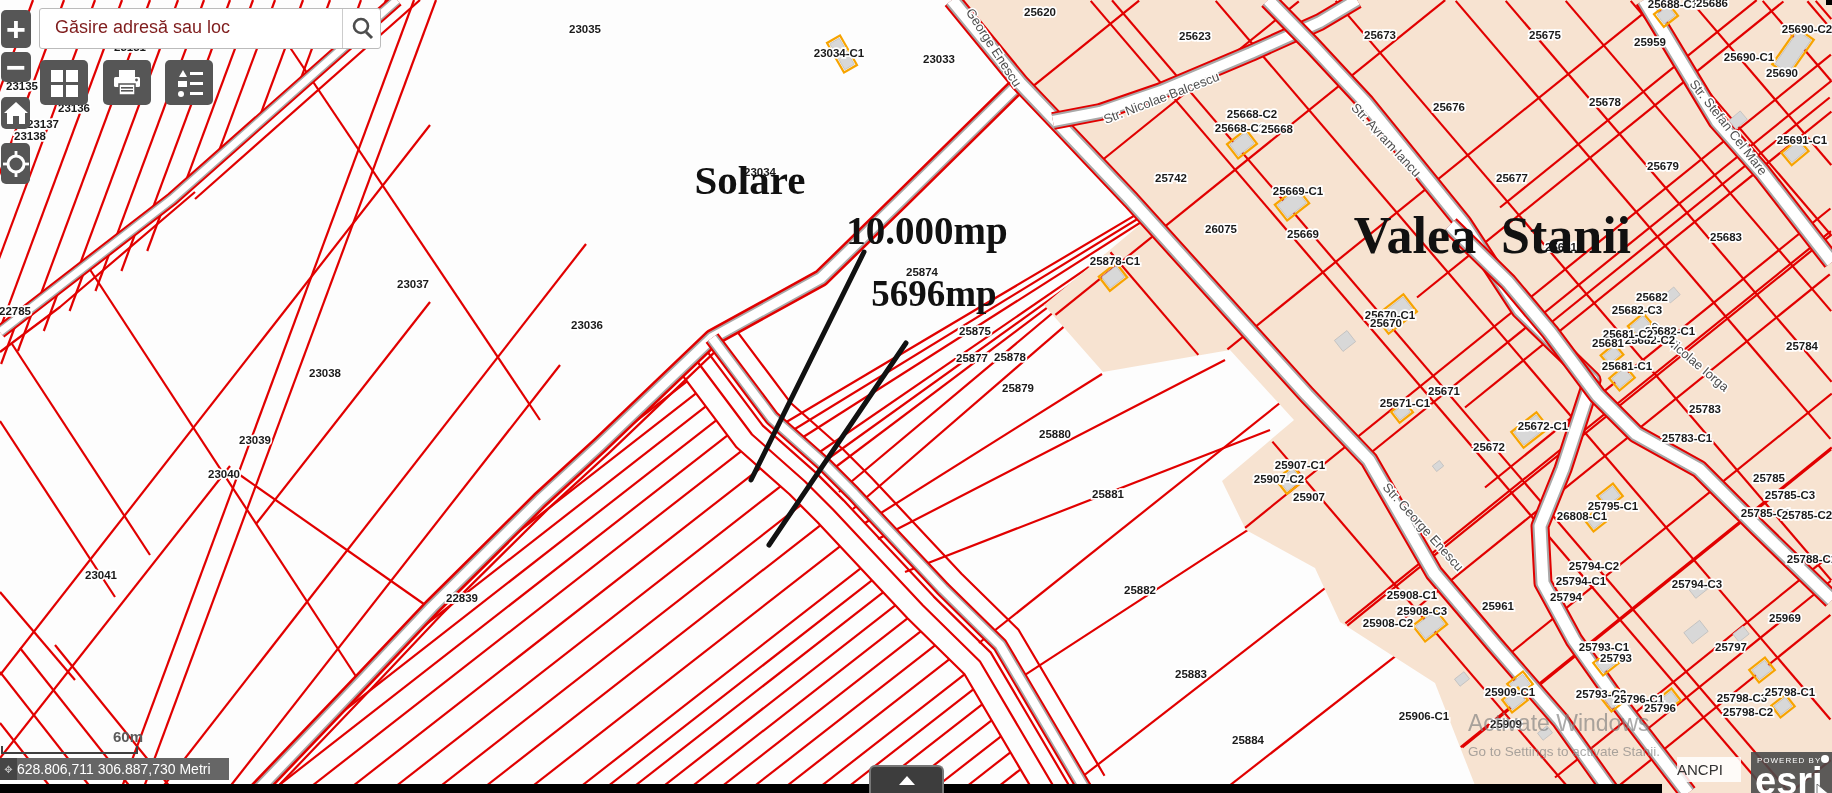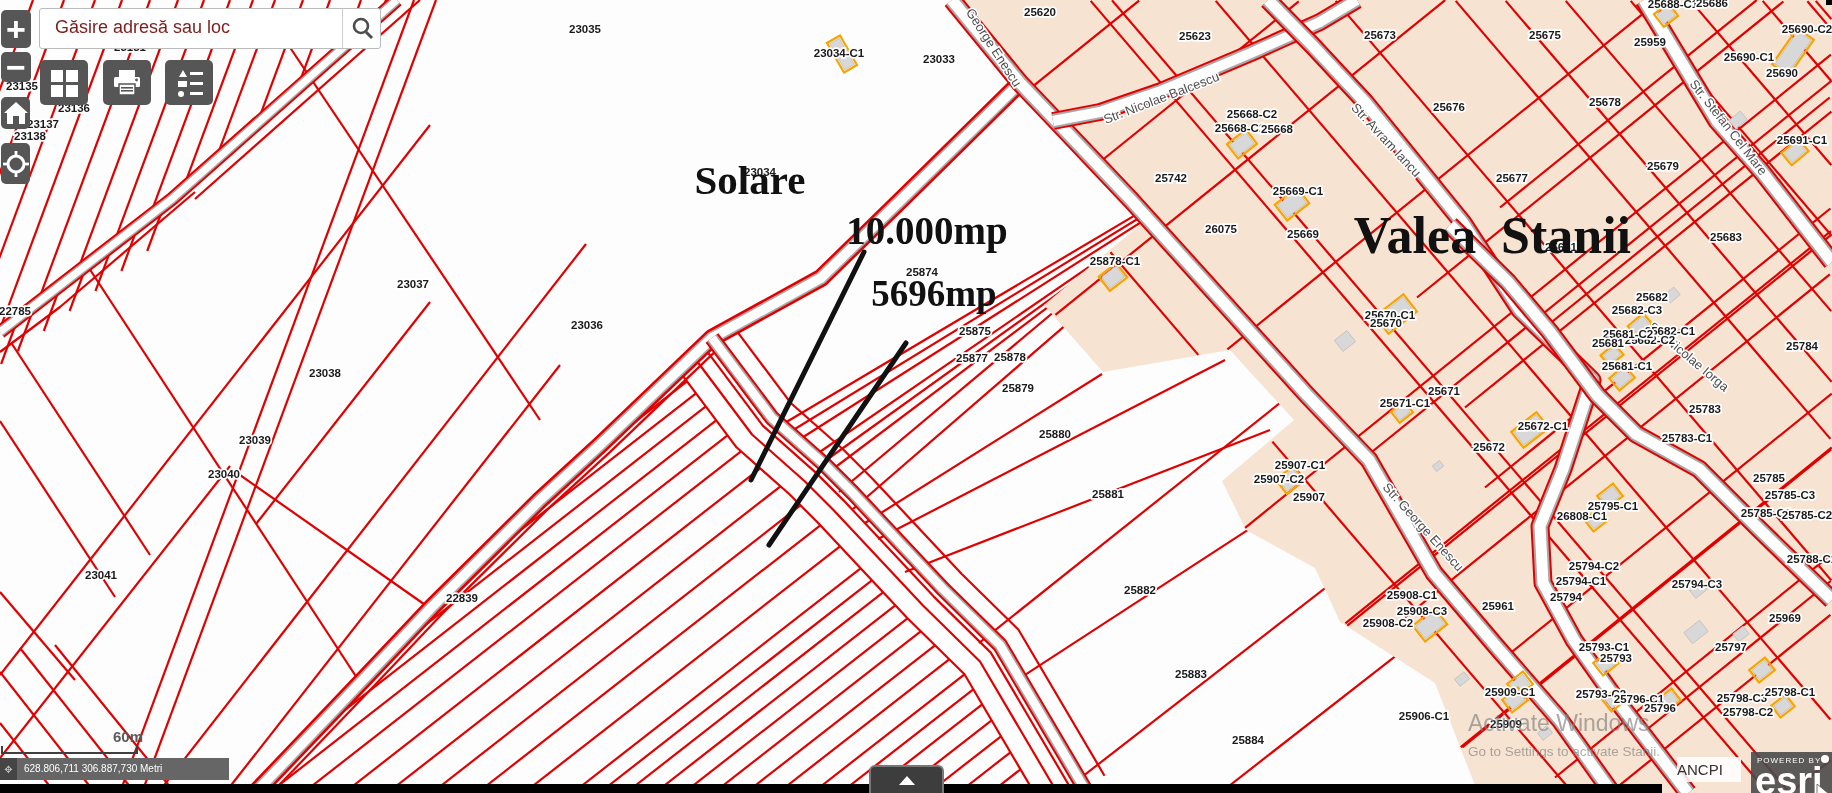--- a/index.html
+++ b/index.html
@@ -538,21 +538,21 @@
         <rect x="20" y="11.6" width="6" height="2.8" fill="#fff"></rect>
       </svg>
     </div>
 
 <div style="position:absolute;left:113px;top:728px;font-size:15px;color:#5a5a5a;font-weight:bold">60m</div>
 <svg style="position:absolute;left:0;top:742px" width="145" height="14">
       <path d="M2 4 V11 H137 V4" fill="none" stroke="#3f3f3f" stroke-width="2"></path>
     </svg>
 
 <div style="position:absolute;left:0;top:758px;width:17px;height:22px;background:#454545;color:#bbb;font-size:10px;display:flex;align-items:center;justify-content:center">✥</div>
-<div style="position:absolute;left:17px;top:758px;width:212px;height:22px;background:#666;color:#fff;font-size:10px;line-height:22px;padding-left:7px">628.806,711 306.887,730 Metri</div>
+<div style="position:absolute;left:17px;top:758px;width:212px;height:22px;background:#666;color:#fff;font-size:14px;line-height:22px;">628.806,711 306.887,730 Metri</div>
 
 <div style="position:absolute;left:869px;top:765px;width:75px;height:28px;background:#3d3d3d;border:2px solid #777;border-bottom:none;border-radius:6px 6px 0 0;display:flex;align-items:center;justify-content:center">
 <svg width="16" height="9">
         <polygon points="8,0 16,9 0,9" fill="#fff"></polygon>
       </svg>
     </div>
 
 <div style="position:absolute;left:1468px;top:710px;font-size:23px;color:rgba(128,128,128,0.66)">Activate Windows</div>
 <div style="position:absolute;left:1468px;top:744px;font-size:13.5px;color:rgba(128,128,128,0.66)">Go to Settings to activate Stanii.</div>
 

